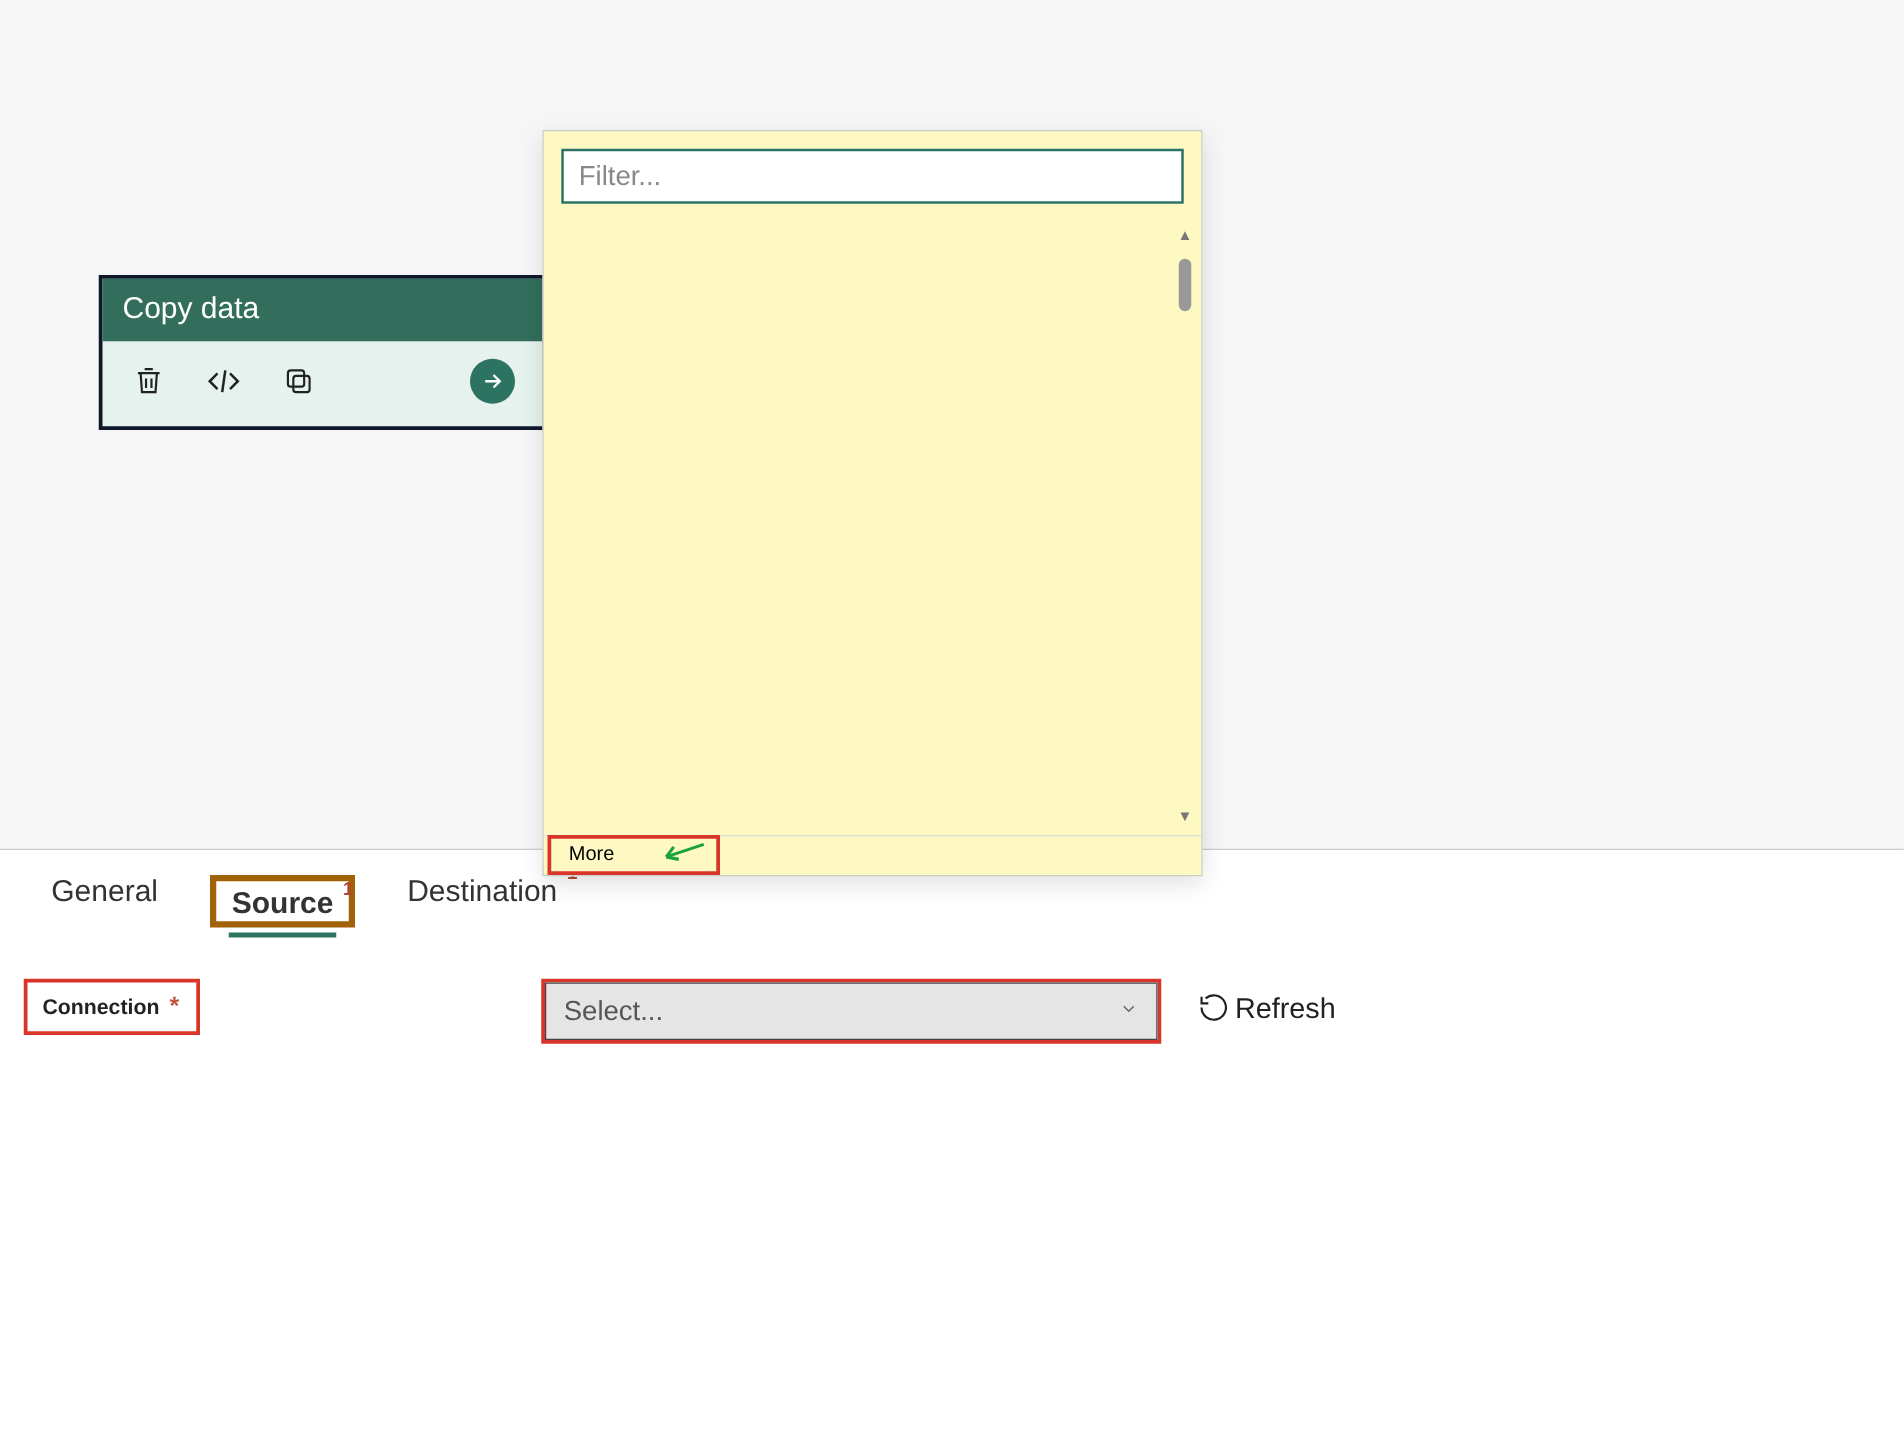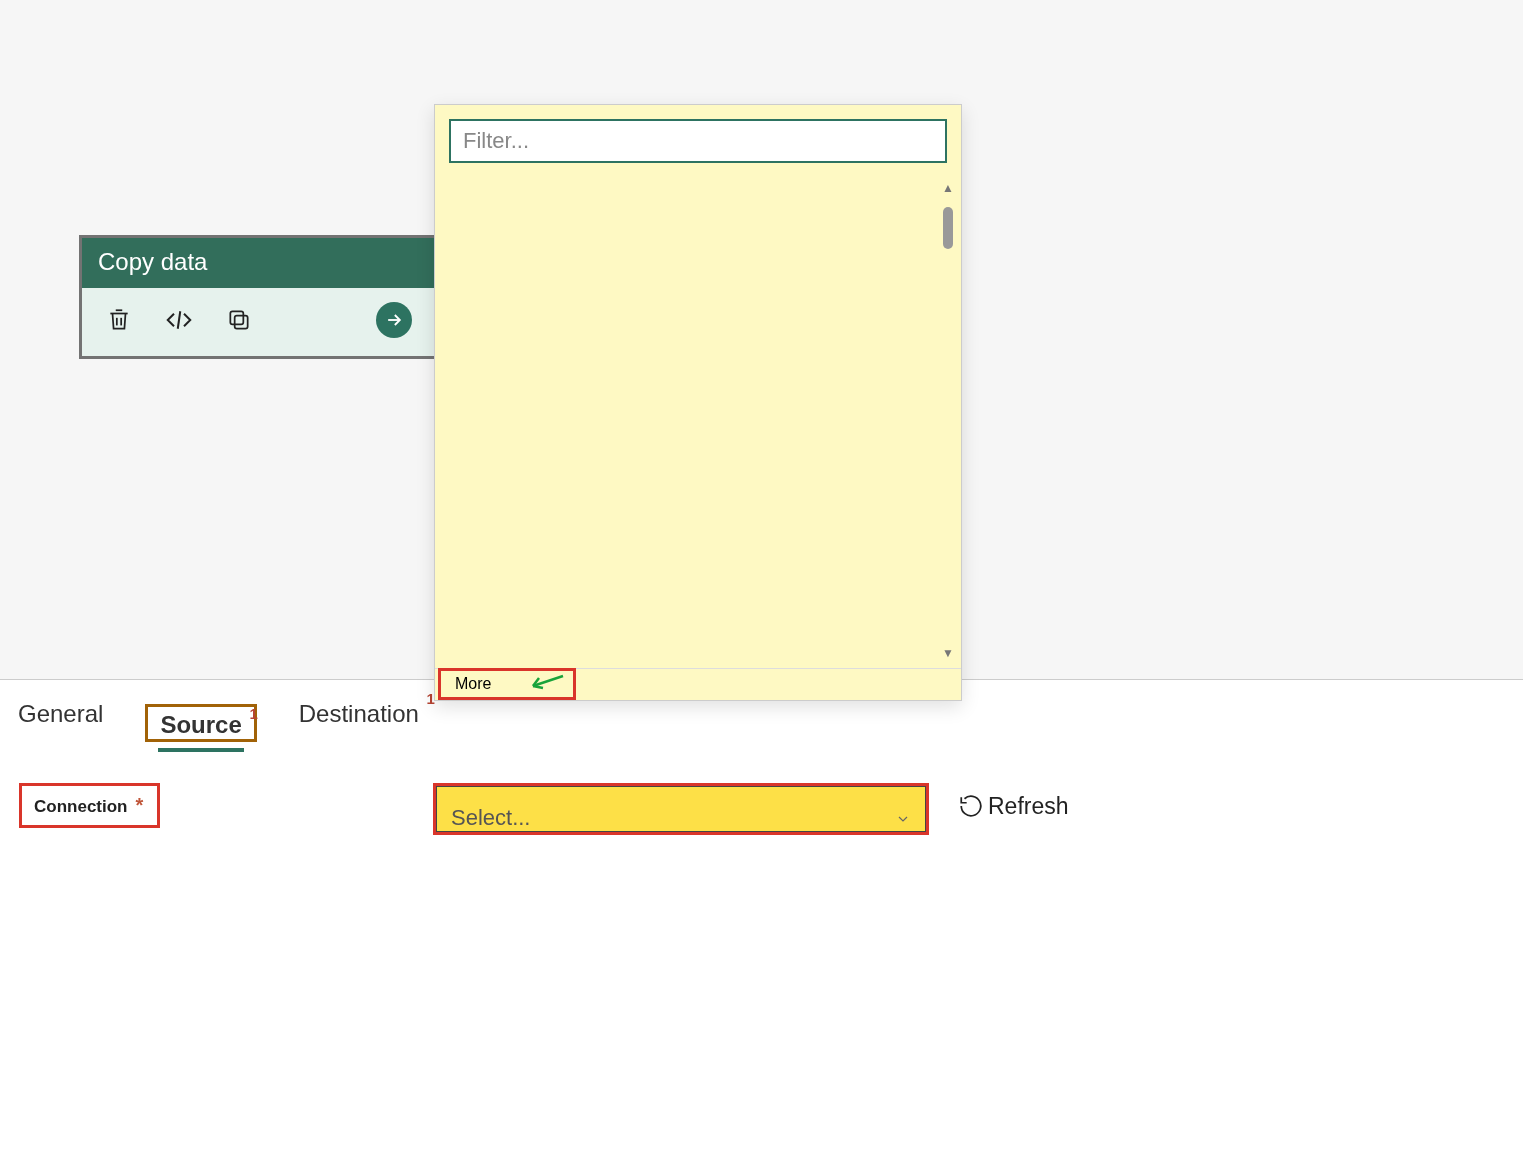--- a/index.html
+++ b/index.html
@@ -15,24 +15,24 @@
     position: absolute;
     top: 0; left: 0; right: 0;
     height: 680px;
     background: #f6f6f6;
     border-bottom: 1px solid #ccc;
   }
 
   
   .activity-card {
     position: absolute;
-    top: 235px;
+    top: 220px;
     left: 79px;
     width: 358px;
-    border: 3px solid #737373;
+    border: 3px solid #0f172a;
     background: #e6f2ed;
   }
   .activity-header {
     background: #326e5b;
     color: #fff;
     font-size: 24px;
     padding: 10px 16px 12px 16px;
     font-weight: 400;
   }
   .activity-body {
@@ -57,37 +57,37 @@
     border-radius: 50%;
     background: #2d7361;
     display:flex; align-items:center; justify-content:center;
     cursor:pointer;
   }
 
   
   .tabs-row {
     position: absolute;
     top: 690px;
-    left: 16px;
+    left: 39px;
     display: flex;
     align-items: flex-end;
     gap: 40px;
     font-size: 24px;
     color: #333;
   }
   .tab { padding: 10px 2px 14px 2px; cursor: pointer; position: relative; }
   .tab .badge {
     position: absolute;
     top: 0px; right: -14px;
     color: #b64433;
     font-size: 15px;
     font-weight: 600;
   }
   .tab-source-wrap {
-    border: 3px solid #a16207;
+    border: 5px solid #a16207;
     padding: 4px 10px 0 10px;
     margin-top: -6px;
   }
   .tab-source-wrap .tab { padding: 6px 2px 14px 2px; font-weight: 600; }
   .tab-source-wrap .tab::after {
     content:"";
     position:absolute;
     left:0; right:0; bottom:0;
     height:4px; background:#2d7361;
   }
@@ -115,26 +115,26 @@
     top: 783px;
     left: 433px;
     width: 496px;
     border: 3px solid #d9352a;
     padding: 0;
   }
   .select-inner {
     border: 1px solid #444;
     height: 46px;
     display: flex;
-    align-items: flex-end;
+    align-items: center;
     justify-content: space-between;
     padding: 0 14px;
     font-size: 22px;
     color: #555;
-    background: #fde047;
+    background: #e5e5e5;
     cursor: pointer;
   }
   .chev { font-size: 16px; color: #666; }
 
   .refresh {
     position: absolute;
     top: 793px;
     left: 958px;
     display: flex;
     gap: 4px;

